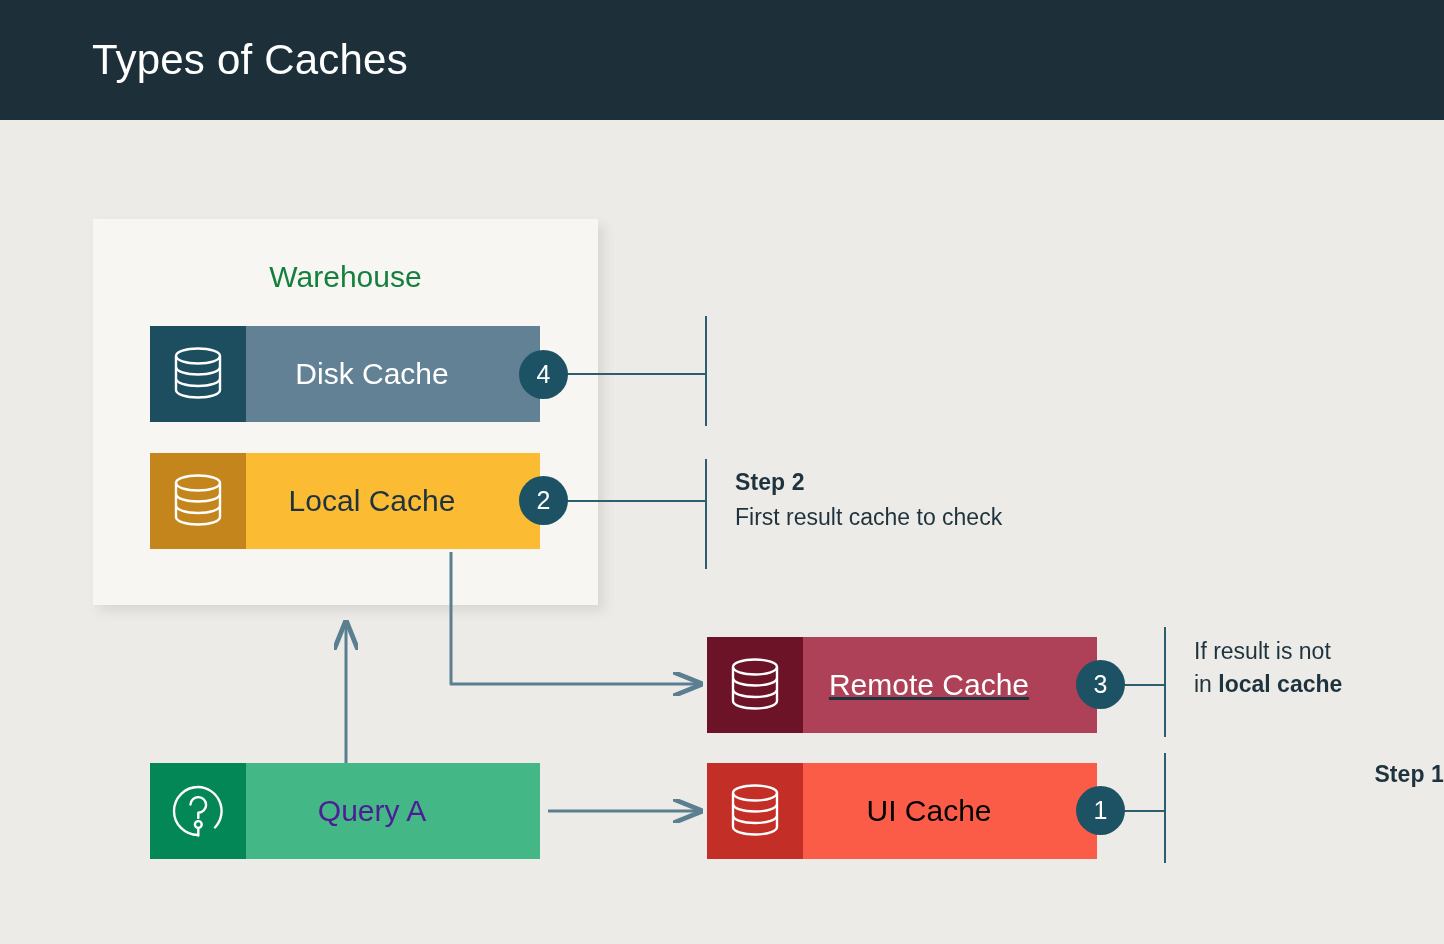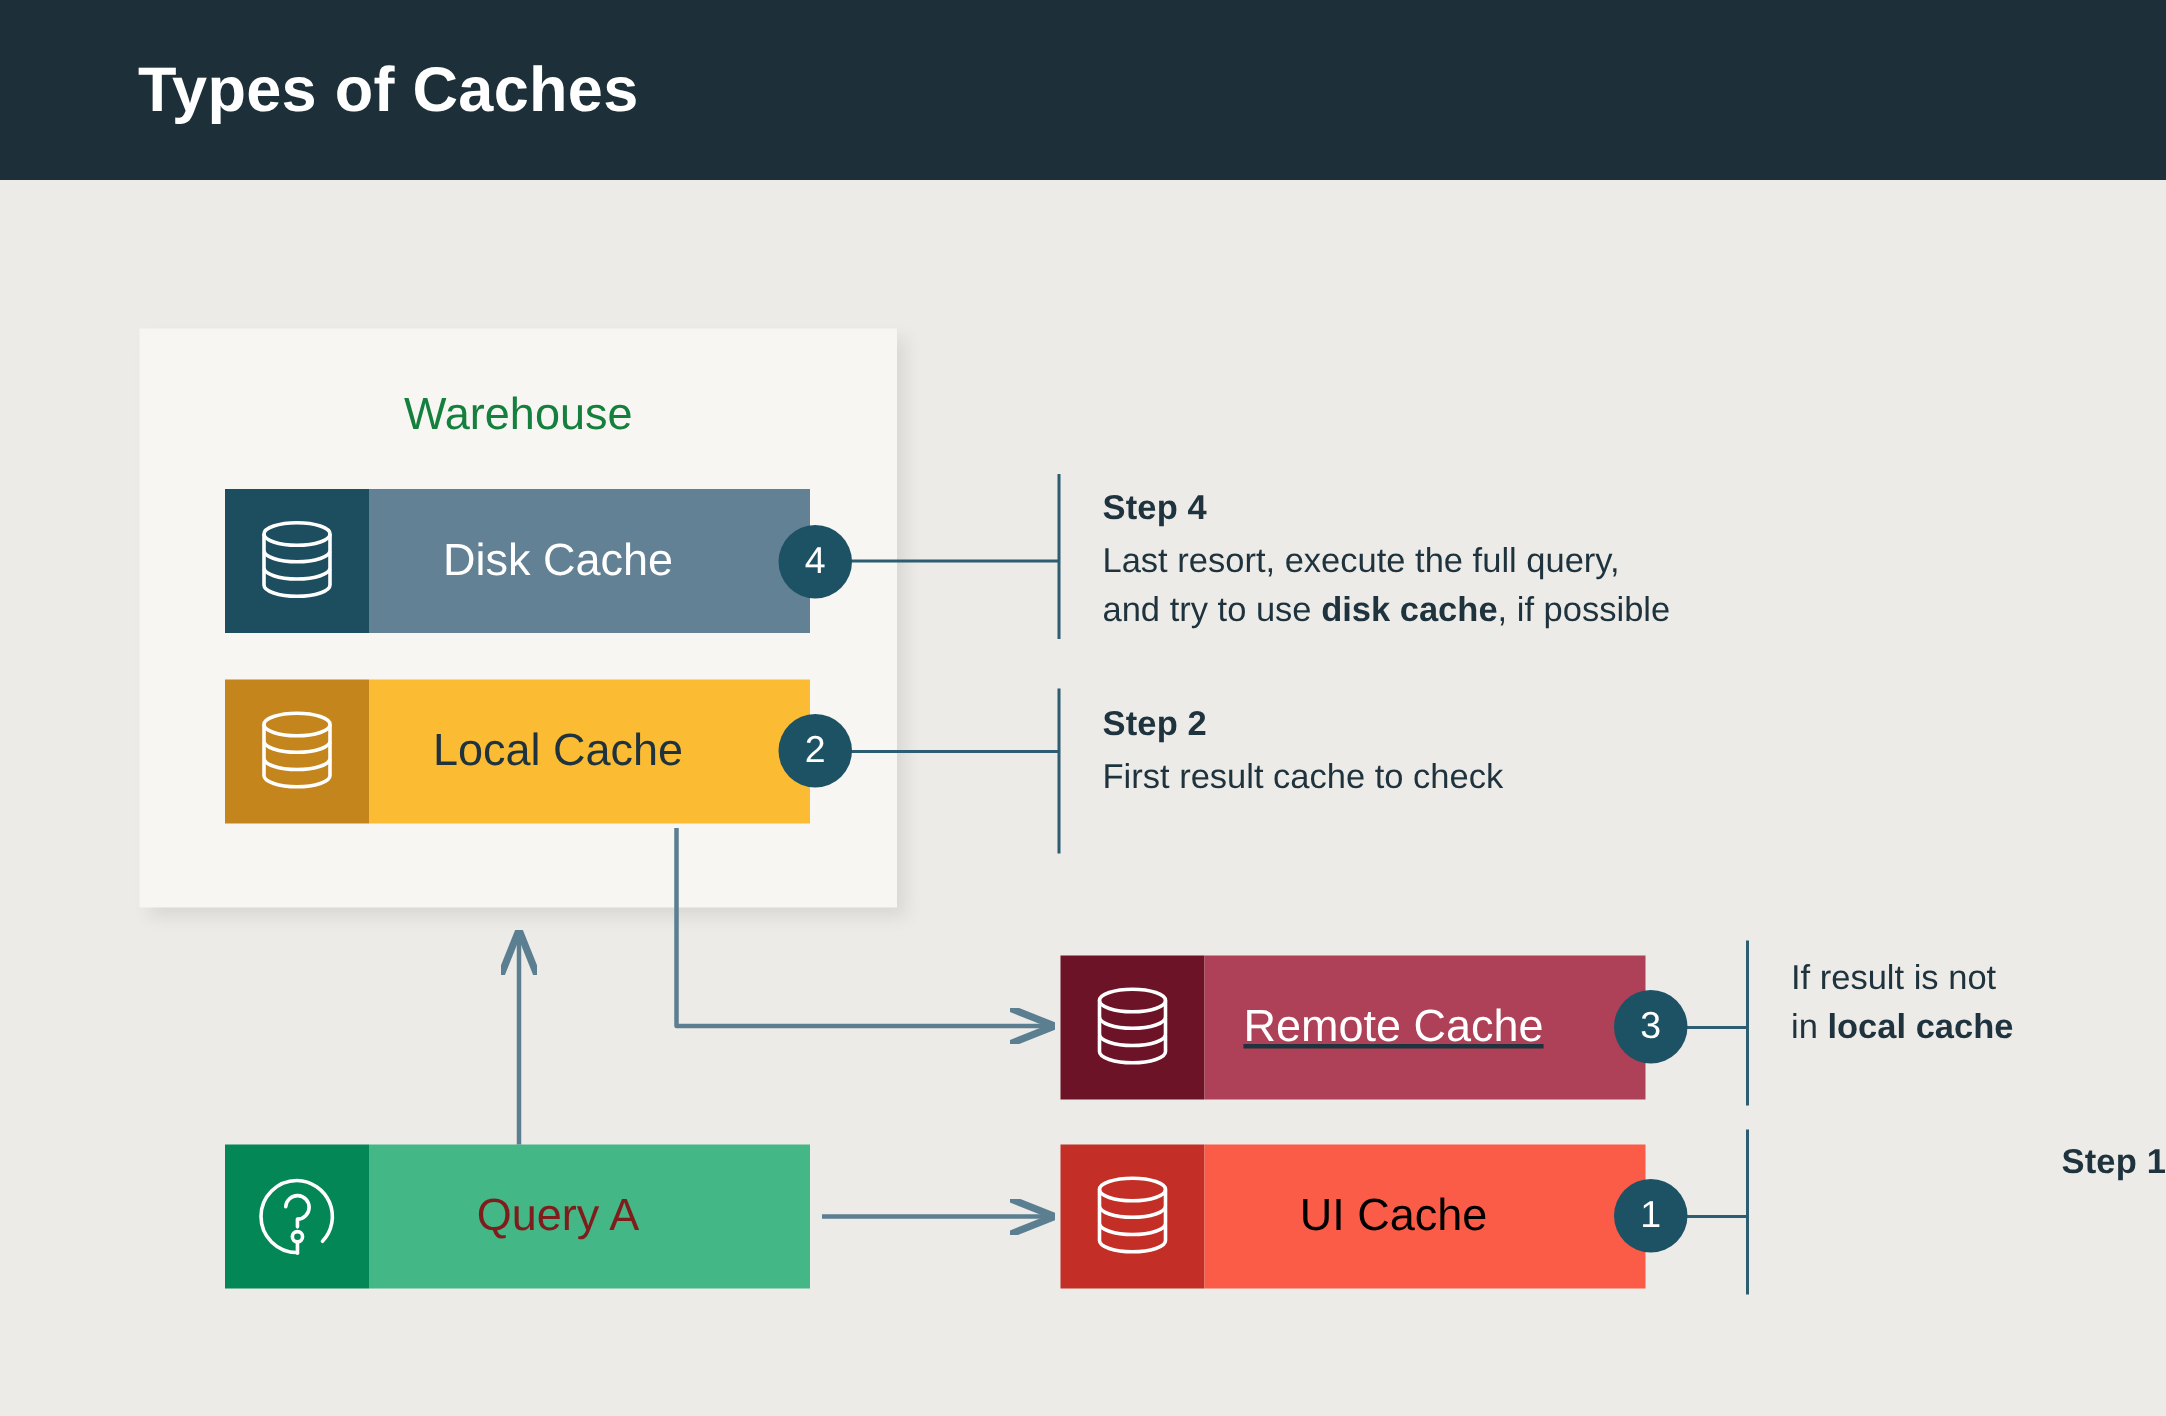--- a/index.html
+++ b/index.html
@@ -31,21 +31,21 @@
     width: 1444px;
     height: 120px;
     background: #1d3039;
   }
   .header-title {
     position: absolute;
     left: 92px;
     top: 50%;
     transform: translateY(-50%);
     font-size: 42px;
-    font-weight: 700;
+    font-weight: 400;
     letter-spacing: 0.2px;
     color: #ffffff;
     white-space: nowrap;
   }
 
   
   .warehouse-panel {
     position: absolute;
     left: 93px;
     top: 219px;
@@ -111,21 +111,21 @@
   .bar-remote .bar-icon { background: #6d1327; }
   .bar-remote .bar-body { background: #ae4157; }
   .bar-remote .bar-label { color: #ffffff; }
 
   .bar-ui     .bar-icon { background: #c32e26; }
   .bar-ui     .bar-body { background: #fb5c48; }
   .bar-ui     .bar-label { color: #000000; }
 
   .bar-query  .bar-icon { background: #048757; }
   .bar-query  .bar-body { background: #43b785; }
-  .bar-query  .bar-label { color: #7f1d1d; }
+  .bar-query  .bar-label { color: #4c1d95; }
 
   .icon-svg { display: block; }
 
   
   .badge {
     position: absolute;
     width: 49px;
     height: 49px;
     border-radius: 50%;
     background: #1d5265;
@@ -300,27 +300,20 @@
         <path d="M21.5,22.5 a7.8,7.8 0 1 1 7.8,8.2 v5.2"></path>
         <circle cx="29.3" cy="42.5" r="3.4"></circle>
         <path d="M29.3,46 v7.5"></path>
       </svg>
     </div>
     <div class="bar-body">
       <span class="bar-label">Query A</span>
     </div>
   </div>
 
-  <div class="step step-4">
-    <div class="step-heading">Step 4</div>
-    <div class="step-body">
-      <span>Last resort, execute the full query,</span><br>
-      <span>and try to use </span><b>disk cache</b><span>, if possible</span>
-    </div>
-  </div>
 
   <div class="step step-2">
     <div class="step-heading">Step 2</div>
     <div class="step-body">
       <span>First result cache to check</span>
     </div>
   </div>
 
   <div class="step step-3">
     <div class="step-body">

